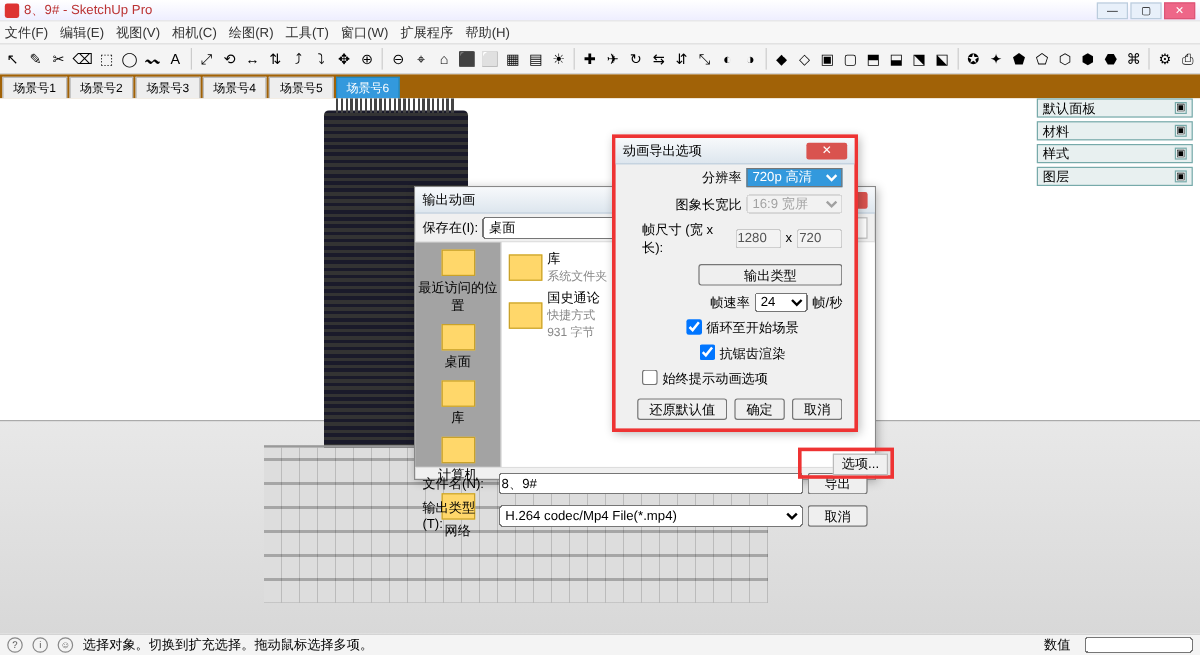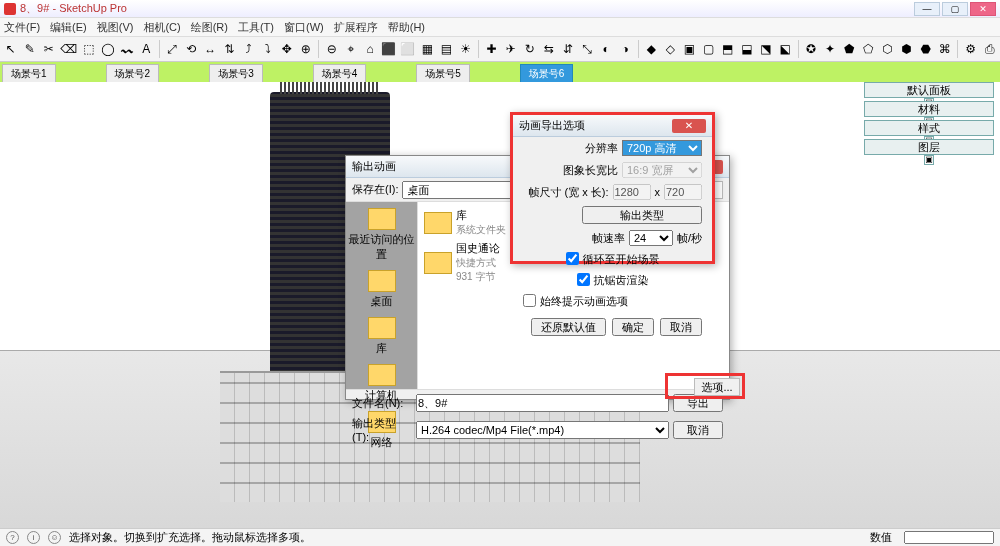--- a/index.html
+++ b/index.html
@@ -8,32 +8,32 @@
 .titlebar .appicon { width: 12px; height: 12px; background: #d33; border-radius: 2px; margin-right: 4px; }
 .titlebar .title { color: #b33; font-size: 11px; flex: 1; }
 .titlebar .wbtns { display: flex; gap: 2px; }
 .titlebar .wbtn { width: 26px; height: 14px; border: 1px solid #bcd; background: #e8f0fa; font-size: 9px; display: flex; align-items: center; justify-content: center; }
 .titlebar .wbtn.close { background: #e68; border-color: #d57; color: #fff; }
 .menubar { height: 18px; display: flex; align-items: center; padding: 0 4px; gap: 10px; background: #f7f7f7; }
 .menubar span { color: #333; }
 .toolbar { height: 26px; display: flex; align-items: center; padding: 0 2px; gap: 2px; background: #f4f4f4; border-top: 1px solid #ddd; border-bottom: 1px solid #ccc; }
 .tbtn { width: 20px; height: 20px; border: 1px solid transparent; display: flex; align-items: center; justify-content: center; font-size: 12px; }
 .tsep { width: 1px; height: 18px; background: #ccc; margin: 0 2px; }
-.tabbar { height: 20px; display: flex; align-items: flex-end; padding: 0 2px; background: #bef264; gap: 48px; }
+.tabbar { height: 20px; display: flex; align-items: flex-end; padding: 0 2px; background: #a16207; }
 .tab { height: 18px; padding: 2px 8px; border: 1px solid #bbb; border-bottom: none; background: #eee; margin-right: 2px; font-size: 10px; }
 .tab.active { background: #39d; color: #fff; border-color: #28b; }
 .viewport { position: absolute; top: 82px; left: 0; right: 0; bottom: 18px; background: linear-gradient(#fff 0%, #fff 60%, #e8e8e8 60%, #d8d8d8 100%); }
 .horizon { position: absolute; top: 60%; left: 0; right: 0; height: 1px; background: #aaa; }
 .building { position: absolute; left: 240px; top: 10px; width: 360px; height: 92%; }
 .tower { position: absolute; left: 30px; top: 0; width: 120px; height: 70%; background: repeating-linear-gradient(0deg,#333,#333 3px,#1a1a2a 3px,#1a1a2a 6px); border-top-left-radius: 4px; border-top-right-radius: 4px; }
 .tower::before { content:""; position:absolute; top:-10px; left:10px; right:10px; height:12px; background: repeating-linear-gradient(90deg,#444,#444 2px,transparent 2px,transparent 4px); }
 .podium { position: absolute; left: -20px; bottom: 0; width: 420px; height: 32%; background: repeating-linear-gradient(90deg,#ddd,#ddd 14px,#bbb 14px,#bbb 15px); border-top: 2px solid #999; }
 .podium::after { content:""; position:absolute; inset:0; background: repeating-linear-gradient(0deg,transparent,transparent 18px,rgba(0,0,0,.25) 18px,rgba(0,0,0,.25) 20px); }
 .panels { position: absolute; top: 82px; right: 6px; width: 130px; display: flex; flex-direction: column; gap: 3px; }
-.panel { border: 1px solid #7aa; background: #e8f0f0; height: 16px; display: flex; align-items: center; padding: 0 4px; justify-content: space-between; font-size: 10px; flex-direction: column; }
+.panel { border: 1px solid #7aa; background: #e8f0f0; height: 16px; display: flex; align-items: center; padding: 0 4px; justify-content: space-between; font-size: 10px; }
 .panel .px { width: 10px; height: 10px; border: 1px solid #7aa; font-size: 8px; line-height: 8px; text-align: center; }
 
 .dialog { position: absolute; background: #f0f0f0; border: 1px solid #888; box-shadow: 2px 2px 8px rgba(0,0,0,.3); }
 .dlg-title { height: 22px; background: linear-gradient(#f7f9fb,#dde6ee); border-bottom: 1px solid #bcd; display: flex; align-items: center; padding: 0 6px; }
 .dlg-title .t { flex: 1; }
 .dlg-title .x { width: 34px; height: 14px; background: #d9534f; color: #fff; text-align: center; font-size: 10px; line-height: 14px; border-radius: 2px; }
 #save-dialog { top: 155px; left: 345px; width: 385px; height: 245px; }
 .save-body { display: flex; height: calc(100% - 56px); }
 .save-nav { width: 72px; background: #a3a3a3; border-right: 1px solid #ddd; display: flex; flex-direction: column; align-items: center; gap: 8px; padding-top: 6px; font-size: 9px; }
 .save-nav .nitem { text-align: center; }
@@ -42,22 +42,22 @@
 .save-loc select { flex: 1; height: 18px; }
 .save-loc .locbtn { width: 18px; height: 18px; border: 1px solid #bbb; background: #fff; }
 .save-files { flex: 1; background: #fff; padding: 6px; display: flex; flex-wrap: wrap; align-content: flex-start; gap: 4px 10px; }
 .fitem { width: 140px; display: flex; align-items: center; gap: 4px; font-size: 10px; }
 .fic { width: 28px; height: 22px; background: #ffd76a; border: 1px solid #c9a22a; }
 .fitem .meta { color: #888; font-size: 10px; }
 .save-bottom { height: 54px; border-top: 1px solid #ddd; padding: 4px 6px; display: grid; grid-template-columns: 60px 1fr 50px; gap: 4px; align-items: center; }
 .save-bottom input, .save-bottom select { height: 18px; width: 100%; }
 .save-bottom button { height: 18px; }
 
-#export-dialog { top: 112px; left: 510px; width: 205px; height: 152px; border: 3px solid #e33; }
-#export-dialog .row { display: flex; align-items: center; justify-content: flex-end; gap: 4px; padding: 3px 10px; font-size: 10px; }
+#export-dialog { top: 112px; left: 510px; width: 205px; height: 248px; border: 3px solid #e33; }
+#export-dialog .row { display: flex; align-items: center; justify-content: flex-end; gap: 4px; padding: 3px 10px; font-size: 10px; margin-left: 12px; }
 #export-dialog select, #export-dialog input[type=text] { height: 16px; }
 #export-dialog .pair input { width: 38px; }
 #export-dialog button { height: 18px; padding: 0 8px; }
 #export-dialog .cb { display: flex; align-items: flex-start; gap: 4px; }
 .btnrow { display: flex; justify-content: flex-end; gap: 6px; padding: 6px 10px; }
 
 .options-hl { position: absolute; top: 373px; left: 665px; width: 80px; height: 26px; border: 3px solid #e33; }
 .options-btn { position: absolute; top: 378px; left: 694px; width: 46px; height: 18px; border: 1px solid #bbb; background: #f0f0f0; text-align: center; line-height: 16px; }
 
 .statusbar { position: absolute; left: 0; right: 0; bottom: 0; height: 18px; background: #f4f4f4; border-top: 1px solid #ccc; display: flex; align-items: center; padding: 0 6px; gap: 8px; }

